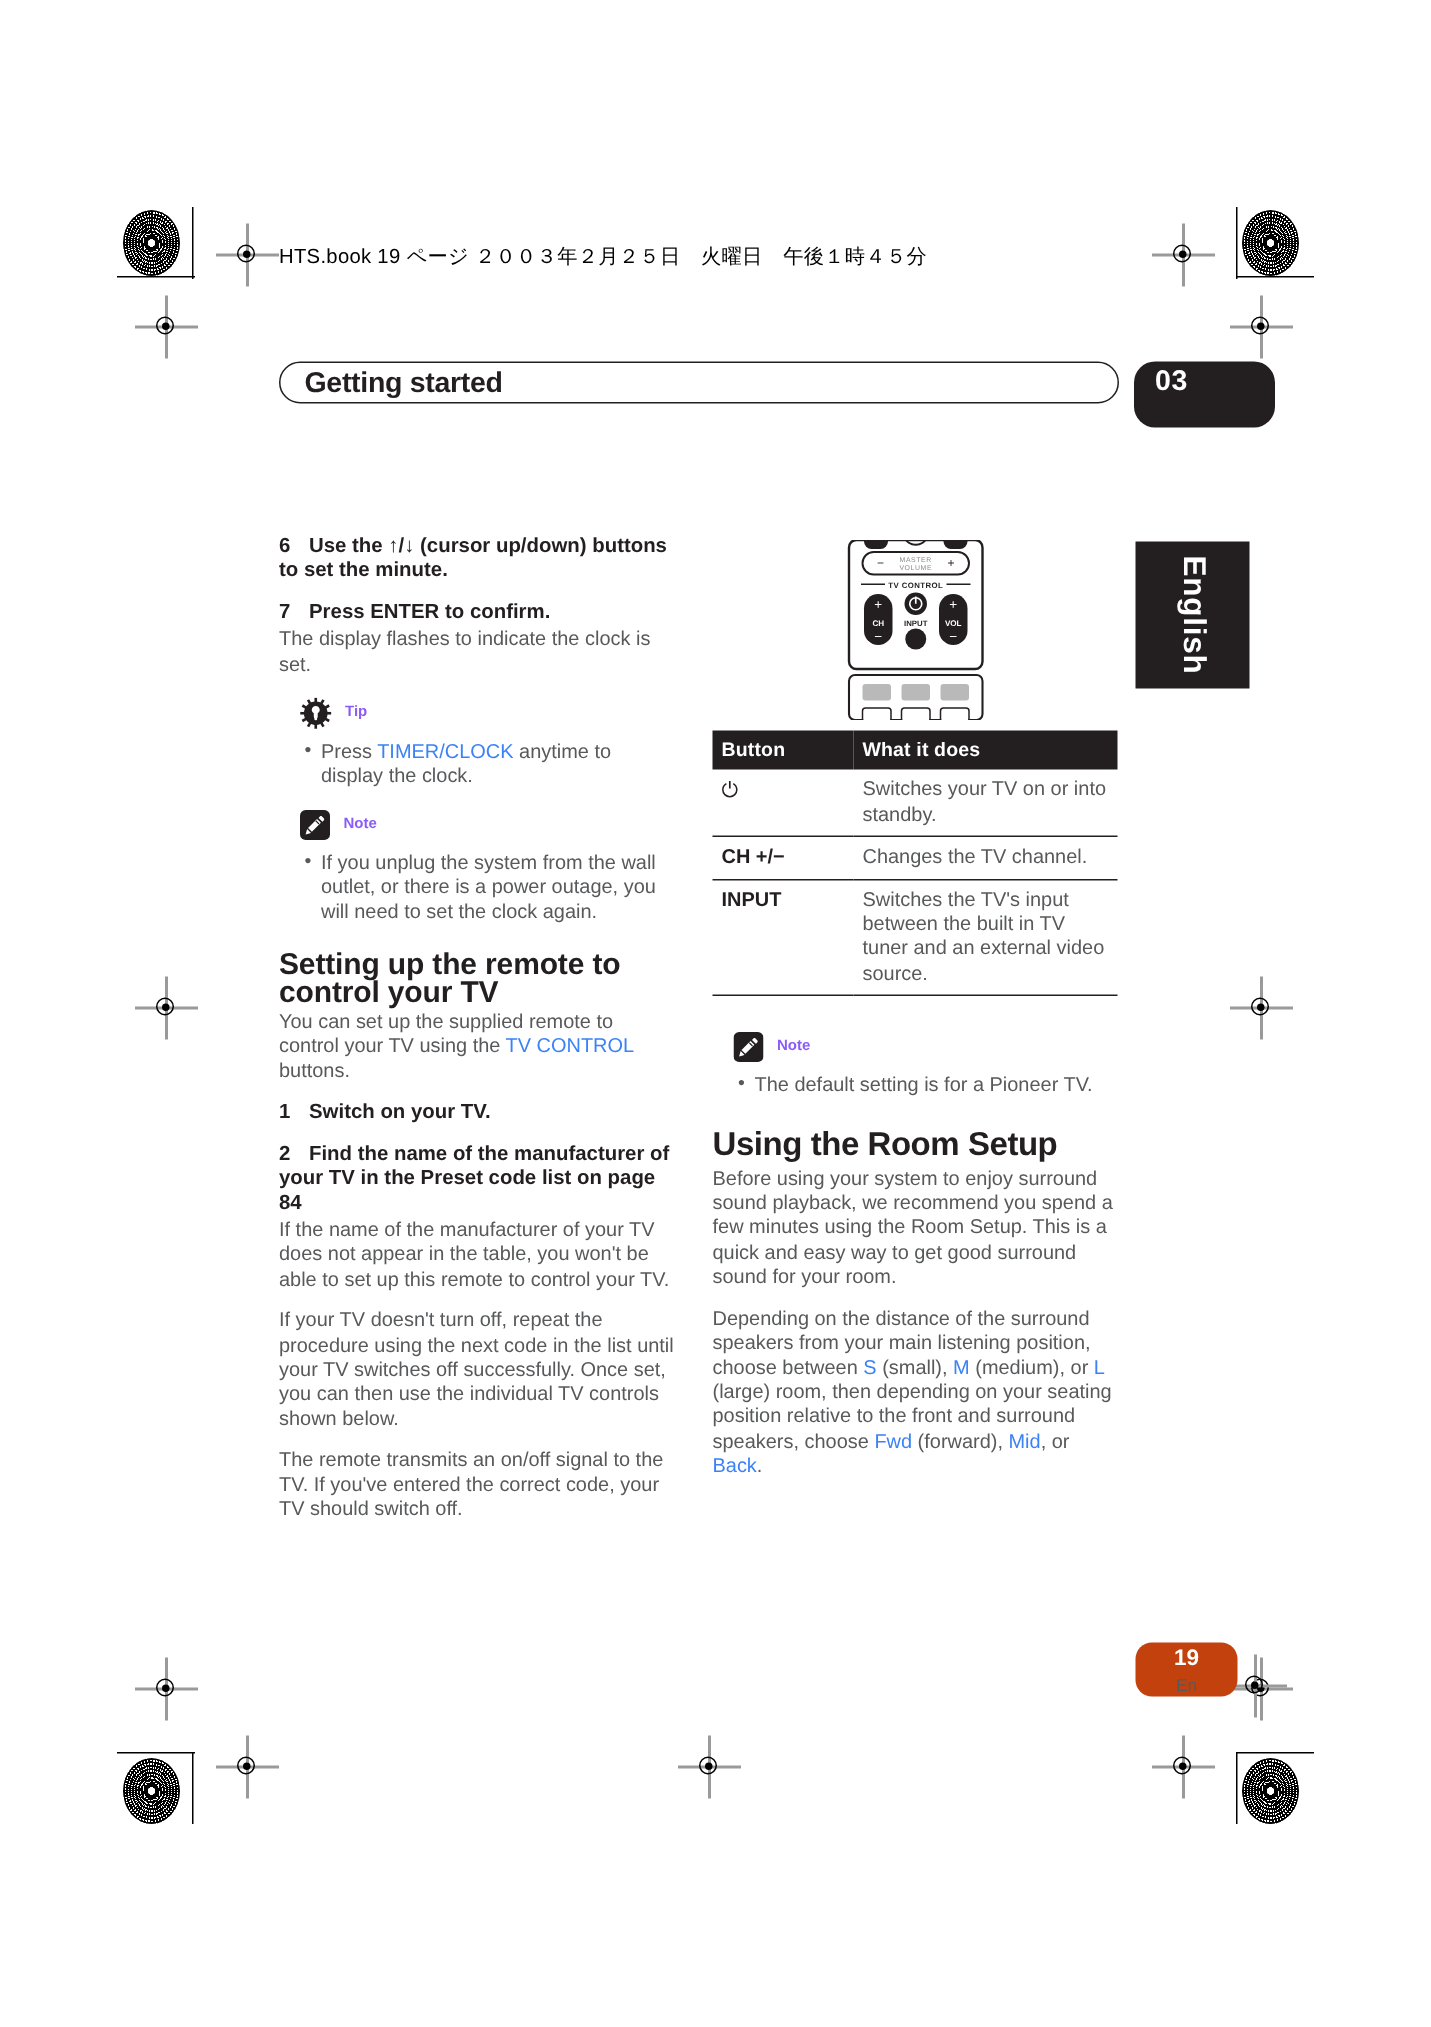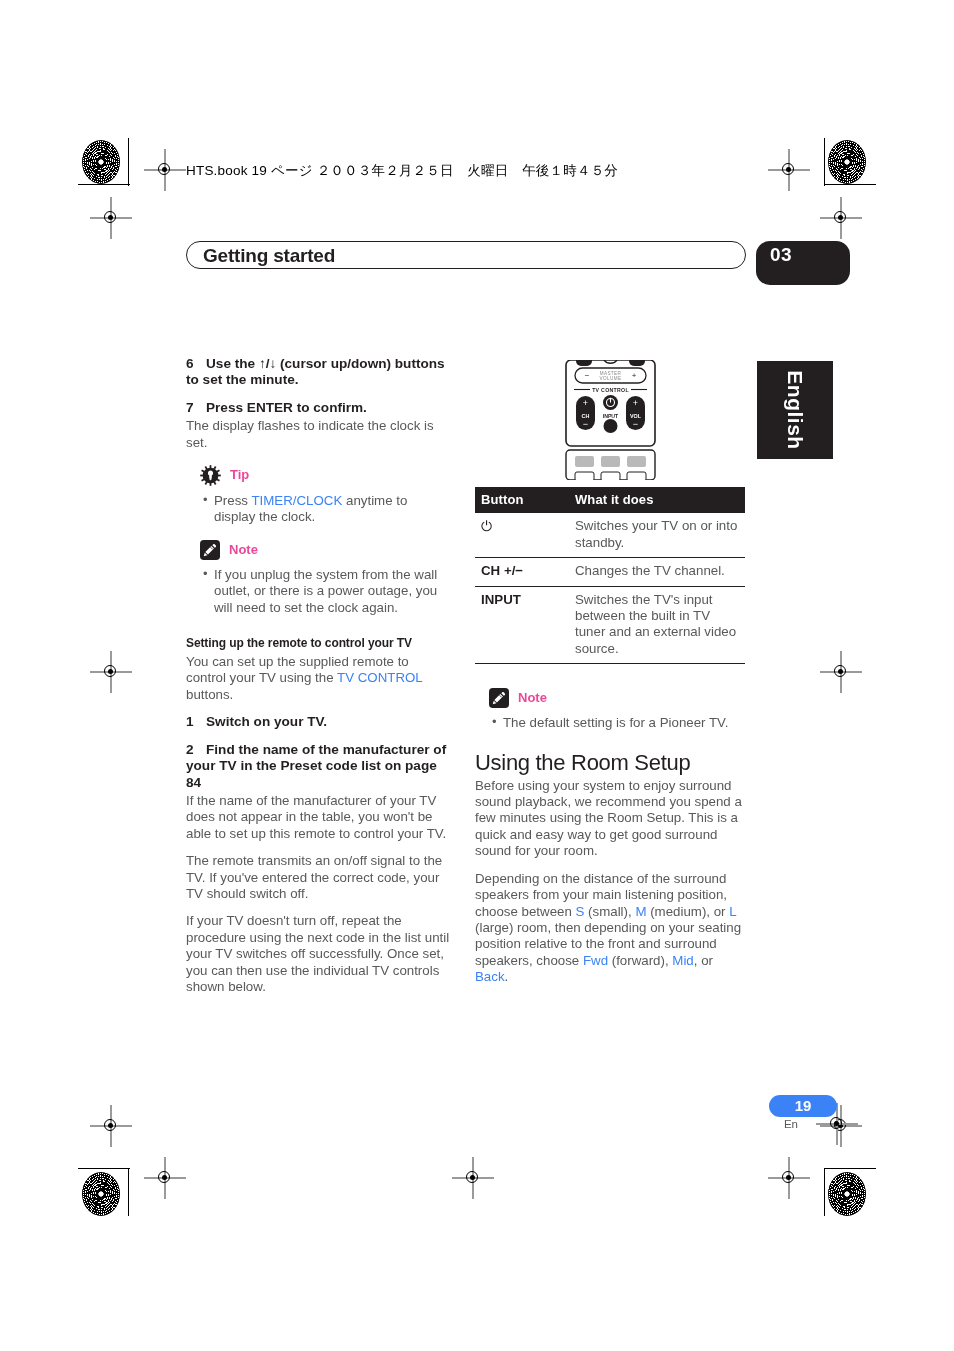--- a/index.html
+++ b/index.html
@@ -171,47 +171,47 @@
     font-weight: bold;
     color: #231f20;
     font-size: 13.6px;
     line-height: 16.4px;
   }
   .steph .num { display: inline-block; min-width: 20px; }
   .gap { margin-bottom: 11px; }
 
   h2.sec {
     margin: 0 0 1px 0;
-    font-size: 12px;
+    font-size: 20px;
     line-height: 19px;
     font-weight: bold;
     color: #231f20;
     letter-spacing: -0.1px;
   }
   h2.big {
     margin: 0 0 2px 0;
     font-size: 22px;
     line-height: 26px;
-    font-weight: normal;
+    font-weight: bold;
     color: #231f20;
     letter-spacing: -0.3px;
   }
   b, strong { color: #3b82f6; font-weight: normal; }
 
   
   .calloutbar {
     display: flex;
     align-items: center;
     gap: 9px;
     margin: 14px 0 7px 14px;
   }
   .calloutbar .label {
-    font-size: 13px;
-    font-weight: bold;
-    color: #ec4899;
+    font-size: 10px;
+    font-weight: bold;
+    color: #8b5cf6;
   }
   .tipicon { width: 21px; height: 21px; display: block; }
   .noteicon { width: 20px; height: 20px; display: block; }
 
   ul.bullets {
     margin: 0 0 4px 0;
     padding: 0 0 0 28px;
     list-style: none;
   }
   ul.bullets li {
@@ -271,24 +271,23 @@
     font-weight: normal;
     font-size: 14px;
   }
 
   
   .pagepill {
     position: absolute;
     left: 757px;
     top: 1095px;
     width: 68px;
-    height: 22px;
-    background: #3b82f6;
+    height: 36px;
+    background: #c2410c;
     border-radius: 11px;
-    margin-left: 12px;
   }
   .pagepill .num {
     position: absolute;
     left: 0; right: 0;
     top: 2px;
     text-align: center;
     color: #ffffff;
     font-size: 15px;
     font-weight: bold;
   }
@@ -463,22 +462,22 @@
     <div style="height:14px;"></div>
 
     <h2 class="sec">Setting up the remote to control your TV</h2>
     <p class="body"><span>You can set up the supplied remote to control your TV using the </span><b>TV CONTROL</b><span> buttons.</span></p>
 
     <p class="steph gap"><span class="num">1</span><span>Switch on your TV.</span></p>
 
     <p class="steph"><span class="num">2</span><span>Find the name of the manufacturer of your TV in the Preset code list on page 84</span></p>
     <p class="body">If the name of the manufacturer of your TV does not appear in the table, you won't be able to set up this remote to control your TV.</p>
 
+    <p class="body">If your TV doesn't turn off, repeat the procedure using the next code in the list until your TV switches off successfully. Once set, you can then use the individual TV controls shown below.</p>
     <p class="body">The remote transmits an on/off signal to the TV. If you've entered the correct code, your TV should switch off.</p>
-    <p class="body">If your TV doesn't turn off, repeat the procedure using the next code in the list until your TV switches off successfully. Once set, you can then use the individual TV controls shown below.</p>
   </div>
 
   <div class="remote">
     <svg viewBox="0 0 95 120" width="95" height="120" aria-hidden="true">
 
       <rect x="3" y="0" width="89" height="86" rx="5" fill="#ffffff" stroke="#231f20" stroke-width="1.6"></rect>
 
       <rect x="13" y="-6" width="16" height="12" rx="5" fill="#231f20"></rect>
       <rect x="66" y="-6" width="16" height="12" rx="5" fill="#231f20"></rect>
       <path d="M40 -2a8 8 0 0 0 15 0" fill="none" stroke="#231f20" stroke-width="1.4"></path>

